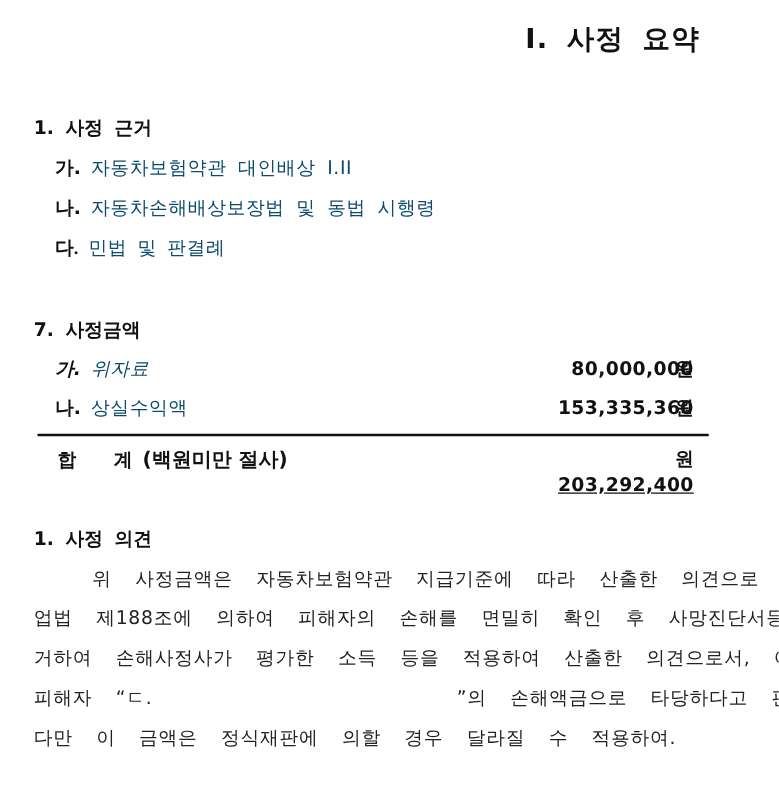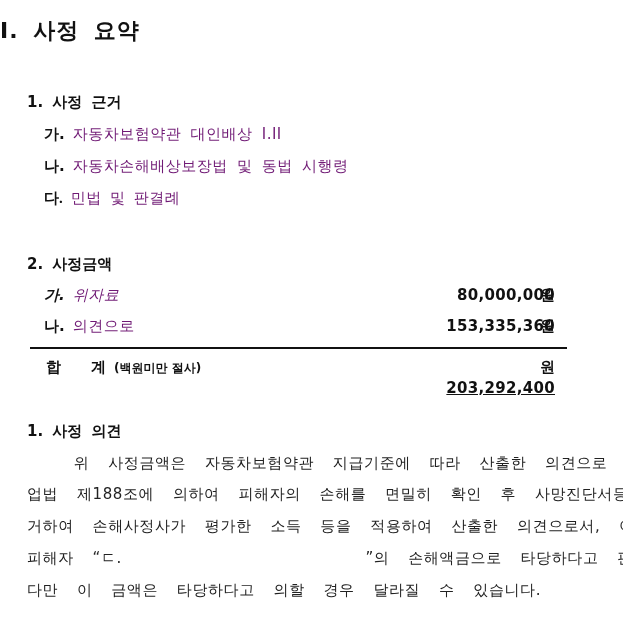--- a/index.html
+++ b/index.html
@@ -3,34 +3,34 @@
 <meta charset="utf-8">
 <style>
   html, body { margin: 0; padding: 0; background: #ffffff; }
   body {
     width: 623px; height: 630px; position: relative; overflow: hidden;
     font-family: "DejaVu Sans", "Liberation Sans", sans-serif;
     color: #111111;
   }
   .abs { position: absolute; white-space: nowrap; }
   .title {
-    left: 0; width: 560px; top: 16px; text-align: left;
+    left: 0; width: 560px; top: 16px; text-align: right;
     font-size: 22px; font-weight: bold; letter-spacing: 1px; word-spacing: 6px;
     color: #111;
   }
   .h2 { font-size: 15px; font-weight: bold; left: 27px; word-spacing: 4px; }
   .sub { left: 44px; font-size: 15px; }
   .sub .mark { font-weight: bold; margin-right: 8px; }
-  .sub .txt { color: #701a75; word-spacing: 4px; letter-spacing: 0.5px; }
+  .sub .txt { color: #0c4a6e; word-spacing: 4px; letter-spacing: 0.5px; }
   .amount { font-size: 15px; font-weight: bold; right: 68px; text-align: center; letter-spacing: 0.3px; }
   .won { font-size: 15px; font-weight: bold; left: 540px; }
   .rule { left: 30px; width: 537px; top: 347px; height: 2px; background: #111; }
   .total-label { left: 46px; font-size: 15px; font-weight: bold; }
   .total-label .gap { display: inline-block; width: 30px; }
-  .total-label .note { font-size: 12px; margin-left: 8px; }
+  .total-label .note { font-size: 16px; margin-left: 8px; }
   .para {
     left: 27px; width: 566px; font-size: 15px; color: #222;
     letter-spacing: 0.6px; word-spacing: 4px;
   }
 </style>
 </head>
 <body>
 
 <div class="abs title">I.  사정  요약</div>
 
@@ -38,40 +38,40 @@
 <div class="abs sub" style="top:125px;">
   <span class="mark">가.</span><span class="txt">자동차보험약관 대인배상 I.II</span>
 </div>
 <div class="abs sub" style="top:157px;text-align:right;">
   <span class="mark">나.</span><span class="txt">자동차손해배상보장법 및 동법 시행령</span>
 </div>
 <div class="abs sub" style="top:189px;font-family:Liberation Serif, serif;">
   <span class="mark">다.</span><span class="txt">민법 및 판결례</span>
 </div>
 
-<div class="abs h2" style="top:255px;">2.  사정금액</div>
+<div class="abs h2" style="top:255px;">7.  사정금액</div>
 
 <div class="abs sub" style="top:286px;font-style:italic;">
   <span class="mark">가.</span><span class="txt">위자료</span>
 </div>
 <div class="abs amount" style="top:286px;">80,000,000</div>
 <div class="abs won" style="top:286px;">원</div>
 
 <div class="abs sub" style="top:317px;">
-  <span class="mark">나.</span><span class="txt">의견으로</span>
+  <span class="mark">나.</span><span class="txt">상실수익액</span>
 </div>
 <div class="abs amount" style="top:317px;">153,335,360</div>
 <div class="abs won" style="top:317px;">원</div>
 
 <div class="abs rule"></div>
 
 <div class="abs total-label" style="top:358px;">
   <span>합</span><span class="gap"></span><span>계</span><span class="note">(백원미만 절사)</span>
 </div>
 <div class="abs amount" style="top:379px;text-decoration:underline;">203,292,400</div>
 <div class="abs won" style="top:358px;">원</div>
 
 <div class="abs h2" style="top:422px;">1.  사정  의견</div>
 <div class="abs para" style="top:454px; white-space:pre;">     위  사정금액은  자동차보험약관  지급기준에  따라  산출한  의견으로  보험</div>
 <div class="abs para" style="top:485px; white-space:pre;">업법  제188조에  의하여  피해자의  손해를  면밀히  확인  후  사망진단서등에  근</div>
 <div class="abs para" style="top:517px; white-space:pre;">거하여  손해사정사가  평가한  소득  등을  적용하여  산출한  의견으로서,  이는</div>
 <div class="abs para" style="top:549px; white-space:pre;">피해자  “ㄷ.                          ”의  손해액금으로  타당하다고  판단됩니다.</div>
-<div class="abs para" style="top:581px; white-space:pre;">다만  이  금액은  타당하다고  의할  경우  달라질  수  있습니다.</div>
+<div class="abs para" style="top:581px; white-space:pre;">다만  이  금액은  정식재판에  의할  경우  달라질  수  적용하여.</div>
 
 </body></html>

